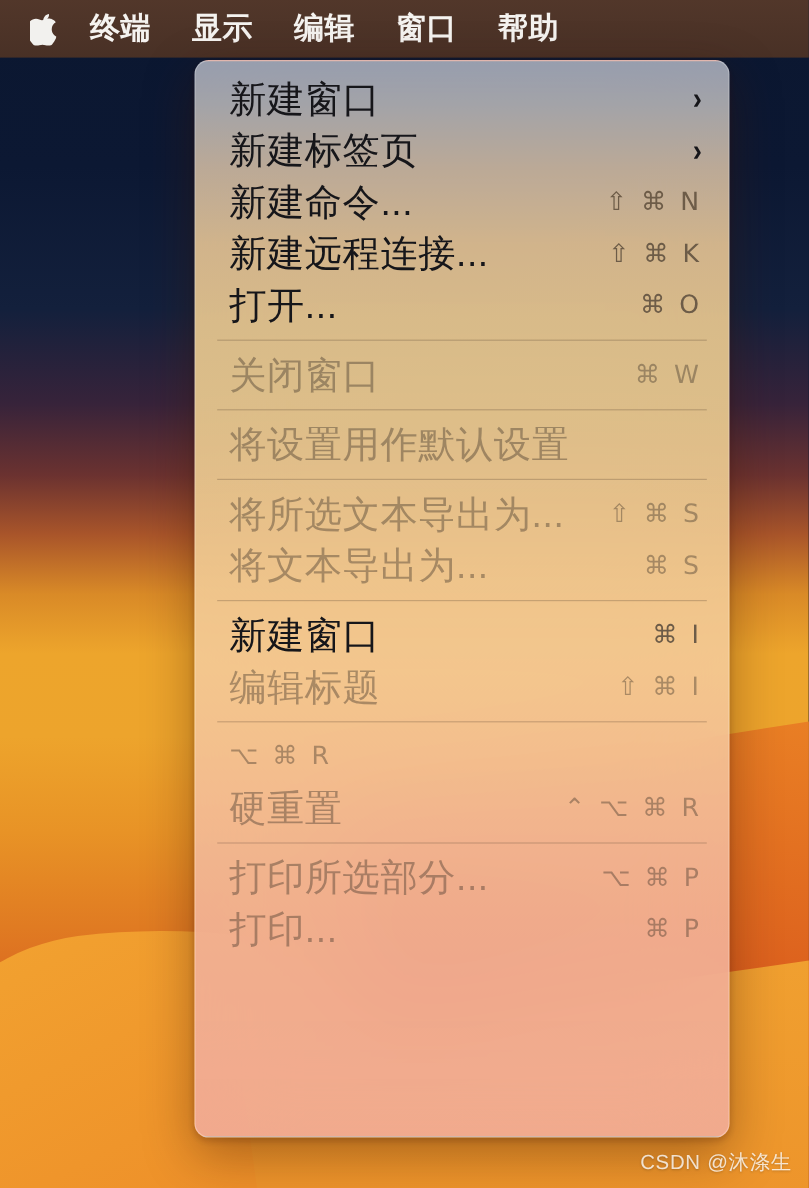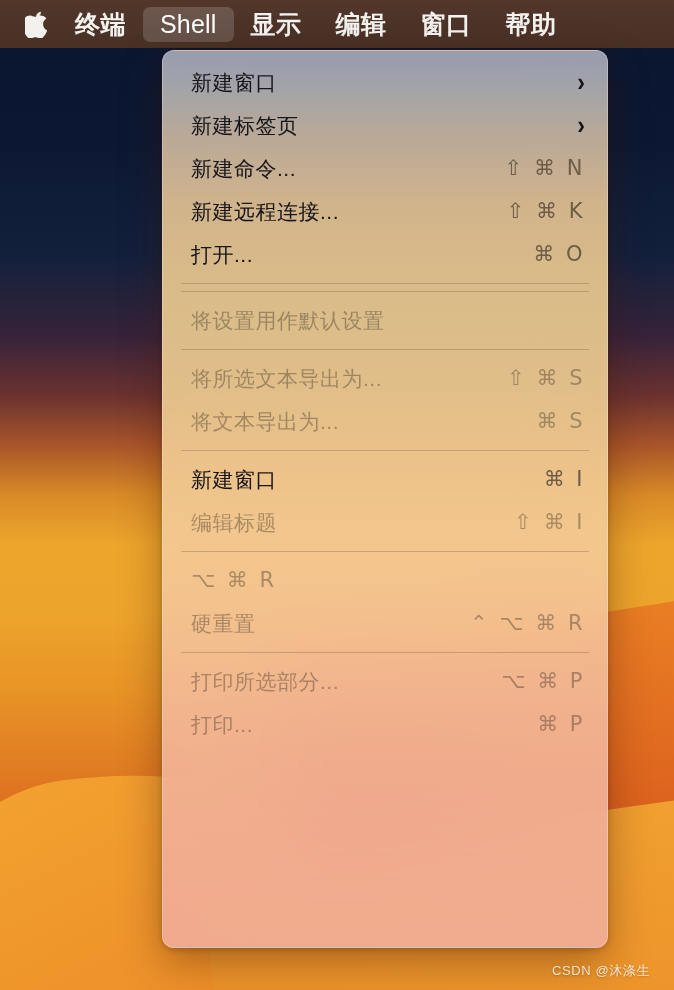--- a/index.html
+++ b/index.html
@@ -113,21 +113,21 @@
   }
   #menu-inner { padding:10px 0 10px 0; }
 
   .menu-row {
     display:flex; align-items:center;
     height:43px;
     padding:0 22px 0 28px;
     white-space:nowrap;
   }
   .mi-label {
-    font-size:21px;
+    font-size:31px;
     line-height:1;
     letter-spacing:0.5px;
     flex:1;
   }
   .mi-shortcut {
     font-size:21px;
     line-height:1;
     letter-spacing:2.5px;
     text-align:right;
     font-family:"DejaVu Sans","Liberation Sans",sans-serif;
@@ -147,23 +147,23 @@
   }
 
   .menu-sep {
     height:1px;
     margin:7px 18px 7px 18px;
     background:rgba(80,62,48,0.26);
   }
 
   
   #watermark {
-    position:absolute; right:24px; bottom:10px;
+    position:absolute; right:14px; bottom:10px;
     color:rgba(255,255,255,0.78);
-    font-size:13px;
+    font-size:17px;
     letter-spacing:0.6px;
     text-shadow:0 1px 2px rgba(0,0,0,0.22);
     z-index:40;
   }
 </style>
 </head>
 <body>
 
 <div id="wallpaper">
   <div id="swoosh-left"></div>
@@ -173,21 +173,20 @@
 
 <div id="menubar">
   <div class="mb-apple">
     <svg width="22" height="27" viewBox="0 0 24 29" fill="currentColor" aria-hidden="true">
       <path d="M16.0 4.6c0.9-1.1 1.5-2.6 1.3-4.1-1.3 0.05-2.9 0.9-3.8 2-0.8 1-1.6 2.5-1.4 4 1.5 0.1 3-0.8 3.9-1.9z"></path>
       <path d="M21.0 20.3c-0.05-4.2 3.4-6.2 3.6-6.3-2.0-2.9-5.0-3.3-6.1-3.35-2.6-0.26-5.1 1.52-6.4 1.52-1.3 0-3.35-1.48-5.5-1.44-2.8 0.04-5.4 1.64-6.85 4.16-2.93 5.08-0.75 12.6 2.1 16.72 1.4 2.02 3.06 4.28 5.24 4.2 2.1-0.08 2.9-1.36 5.45-1.36 2.54 0 3.26 1.36 5.48 1.32 2.26-0.04 3.69-2.06 5.07-4.09 1.6-2.34 2.26-4.61 2.3-4.73-0.05-0.02-4.4-1.69-4.45-6.69z" transform="translate(-1.2,-6)"></path>
     </svg>
   </div>
   <div id="menubar-items" style="display: flex; align-items: flex-end;">
       <div class="mb-item">终端</div>
-      <div class="mb-item active latin">Shell</div>
       <div class="mb-item">显示</div>
       <div class="mb-item">编辑</div>
       <div class="mb-item">窗口</div>
       <div class="mb-item">帮助</div>
     </div>
 </div>
 
 <div id="menu-panel">
   <div id="menu-inner">
       <div class="menu-row enabled">
@@ -204,20 +203,24 @@
       </div>
       <div class="menu-row enabled">
         <div class="mi-label">新建远程连接...</div>
         <div class="mi-shortcut">⇧ ⌘ K</div>
       </div>
       <div class="menu-row enabled">
         <div class="mi-label">打开...</div>
         <div class="mi-shortcut">⌘ O</div>
       </div>
       <div class="menu-sep"></div>
+      <div class="menu-row disabled">
+        <div class="mi-label">关闭窗口</div>
+        <div class="mi-shortcut">⌘ W</div>
+      </div>
       <div class="menu-sep"></div>
       <div class="menu-row disabled">
         <div class="mi-label">将设置用作默认设置</div>
         <div class="mi-shortcut"></div>
       </div>
       <div class="menu-sep"></div>
       <div class="menu-row disabled">
         <div class="mi-label">将所选文本导出为...</div>
         <div class="mi-shortcut">⇧ ⌘ S</div>
       </div>

